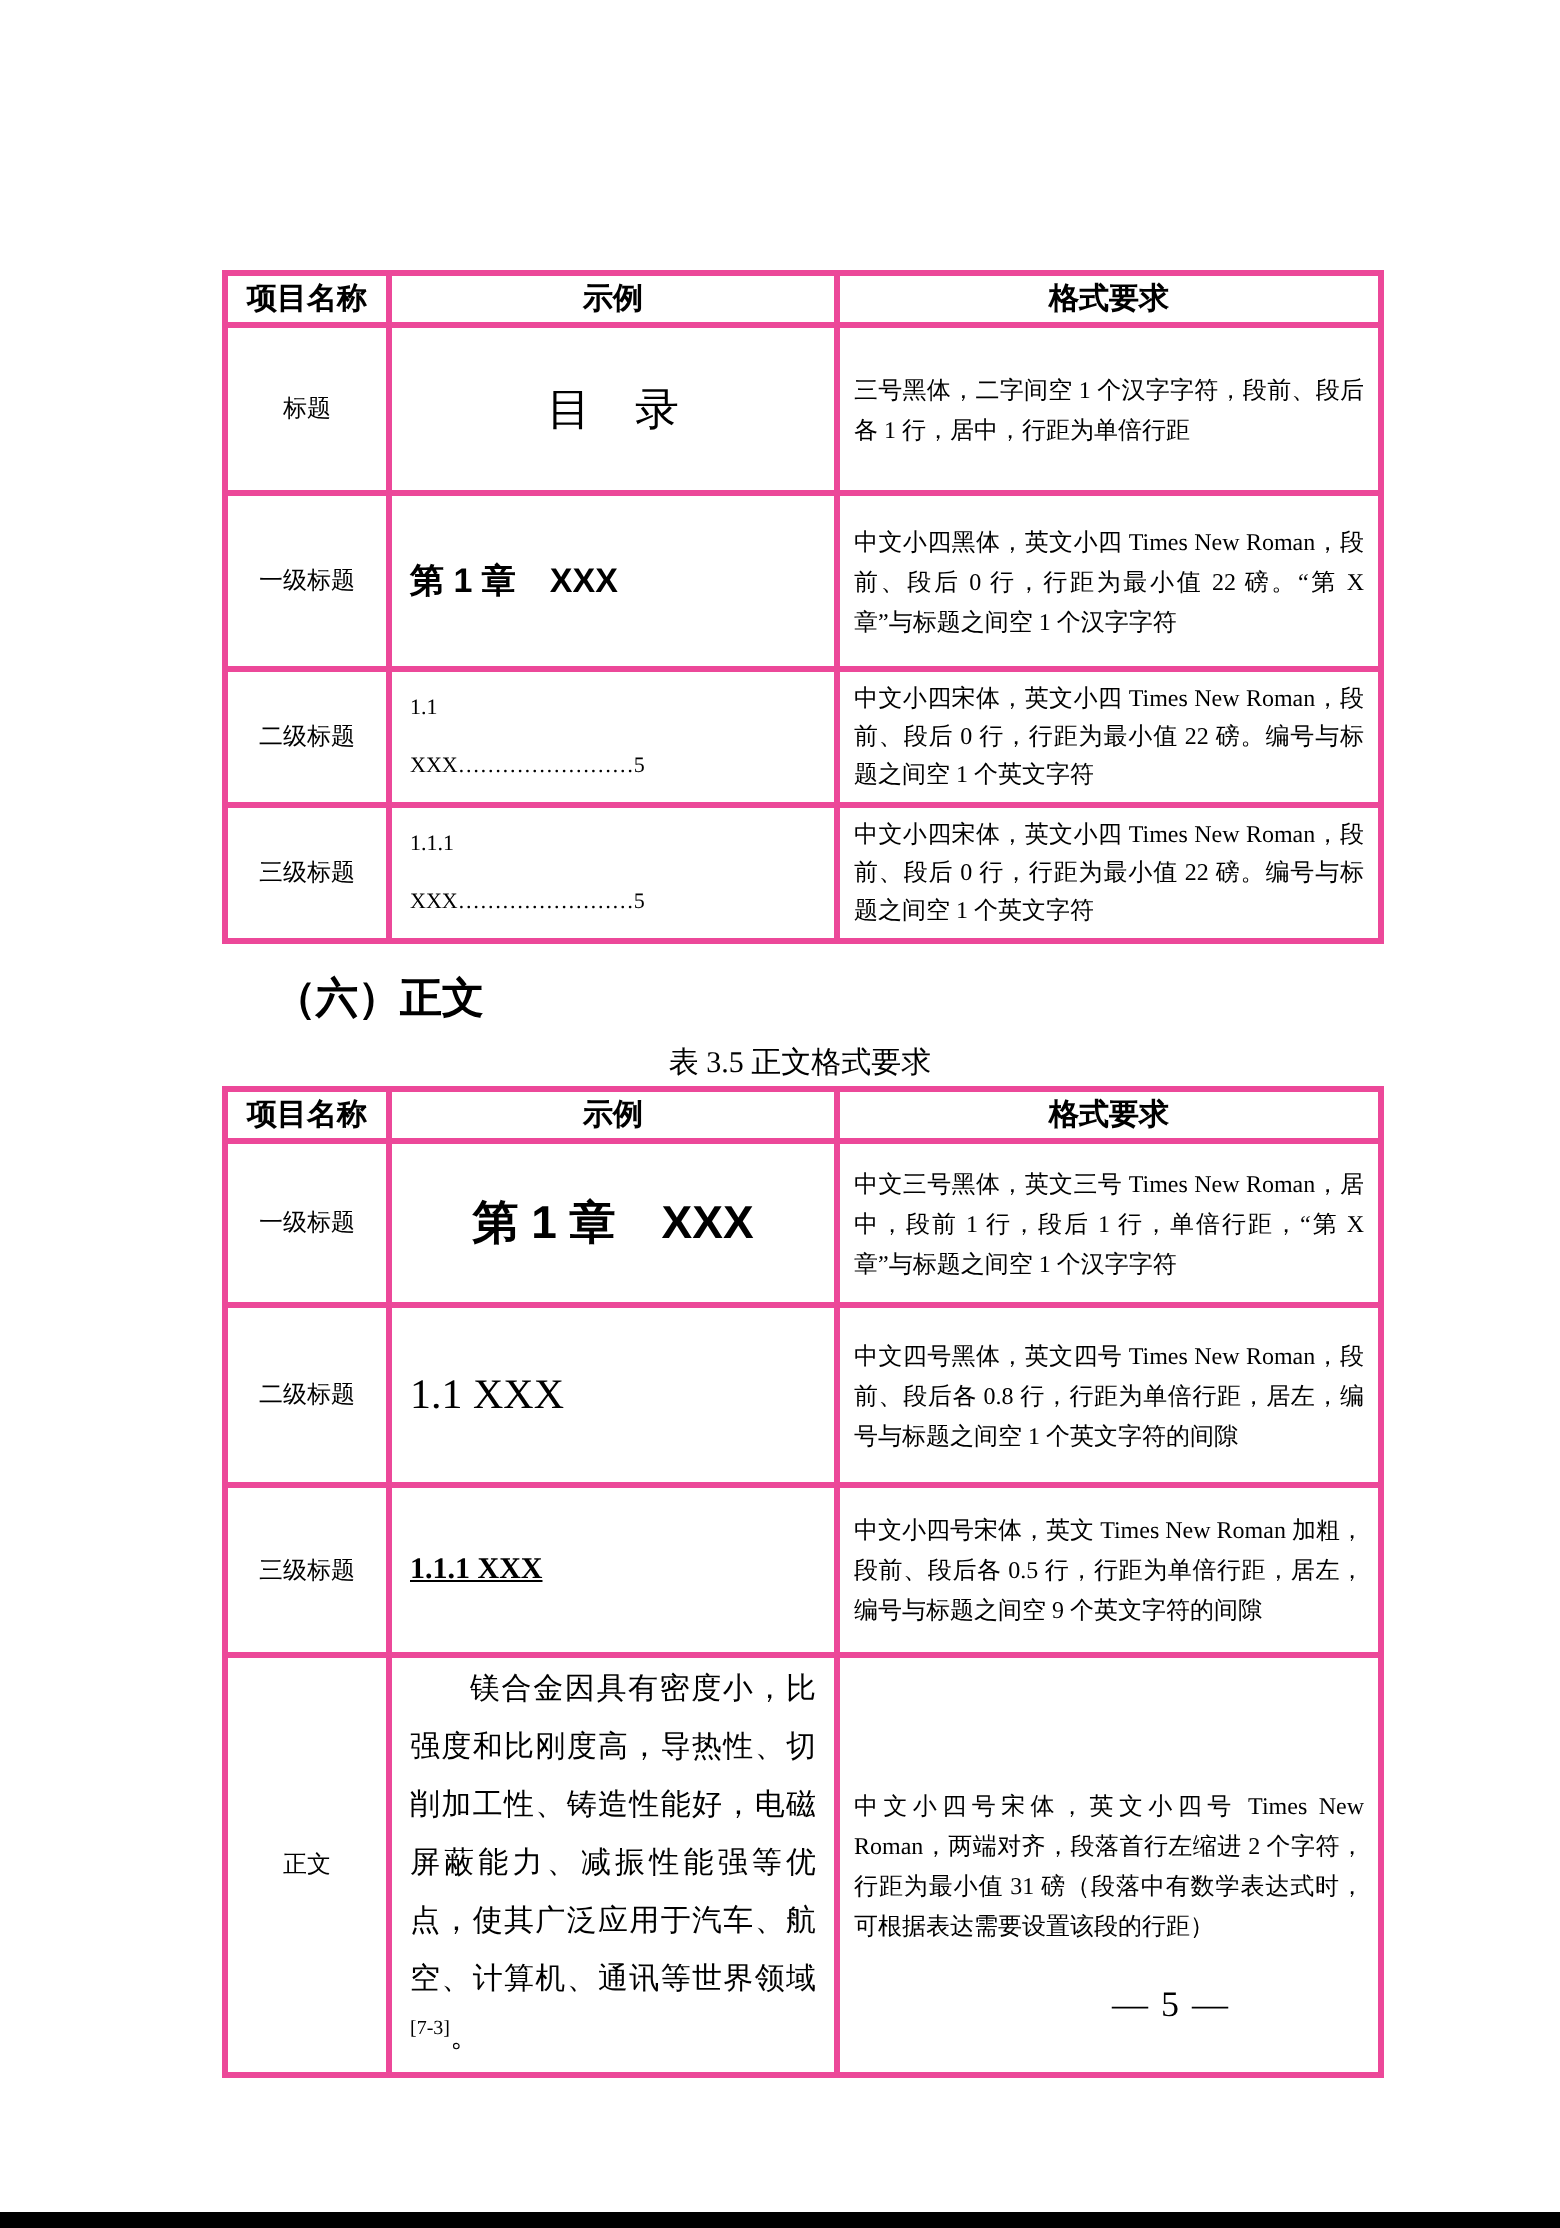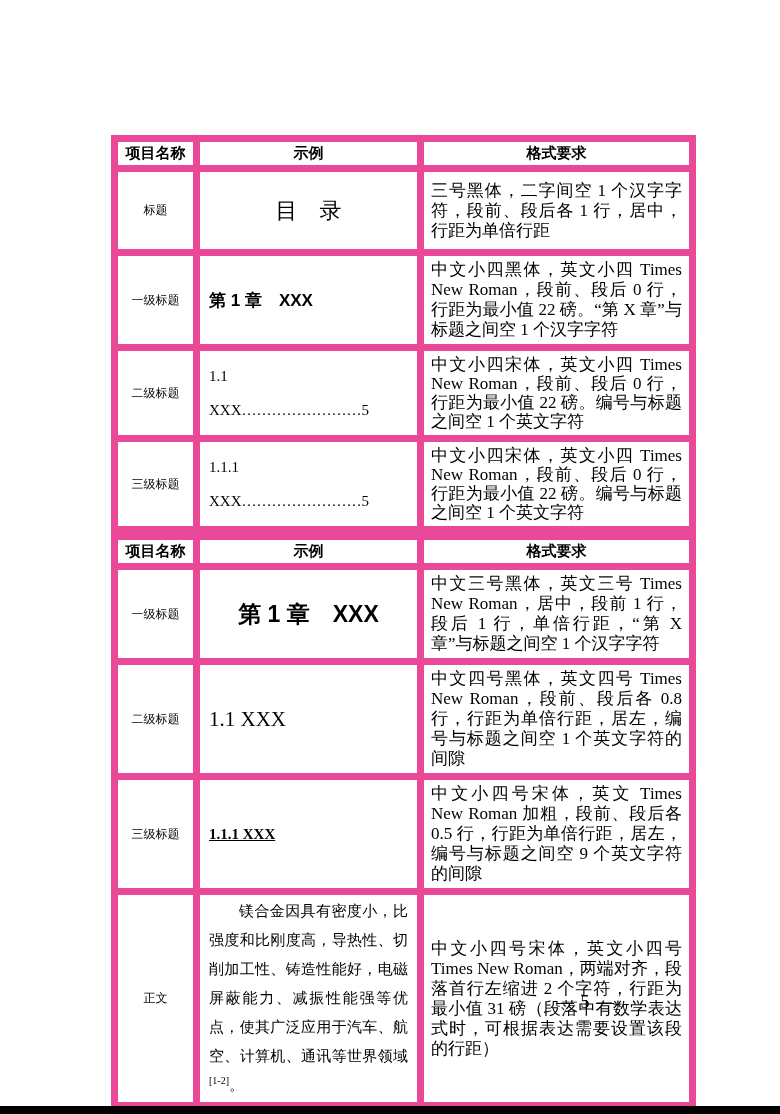--- a/index.html
+++ b/index.html
@@ -7,32 +7,32 @@
   body {
     width: 780px; height: 1114px;
     background: #ffffff; color: #000;
     font-family: "Liberation Serif", "DejaVu Serif", serif;
     position: relative; overflow: hidden;
   }
   .spec-table {
     border-collapse: collapse; table-layout: fixed;
     width: 578px; margin-left: 111px;
   }
-  .spec-table td, .spec-table th { border: 7px solid #ec4899; vertical-align: middle; overflow: hidden; }
+  .spec-table td, .spec-table th { border: 3px solid #ec4899; vertical-align: middle; overflow: hidden; }
   .spec-table th {
     font-size: 15px; font-weight: 700; padding: 2px 4px;
     font-family: "Liberation Sans", "DejaVu Sans", sans-serif;
     text-align: center;
   }
   .col-name  { width: 82px; }
   .col-ex    { width: 224px; }
   .col-fmt   { width: 272px; }
   .cell-name { text-align: center; font-size: 12px; }
   .cell-format {
-    font-size: 17px; line-height: 20px;
+    font-size: 12px; line-height: 20px;
     padding: 4px 7px; text-align: justify;
   }
   .cell-format-tight { line-height: 19px; font-family: Liberation Serif, serif; }
   
   .t1-head { height: 24px; }
   .t1-r1 { height: 84px; }
   .t1-r2 { height: 88px; }
   .t1-r3 { height: 65px; }
   .t1-r4 { height: 62px; }
   .t2-head { height: 23px; }
@@ -42,21 +42,21 @@
   .t2-r4 { height: 175px; }
   
   .ex-toc {
     text-align: center; font-size: 22px; font-weight: 400;
     font-family: "Liberation Sans", "DejaVu Sans", sans-serif;
   }
   .ex-ch1 {
     font-size: 17px; font-weight: 700; padding-left: 9px;
     font-family: "Liberation Sans", "DejaVu Sans", sans-serif;
   }
-  .ex-two-line { padding-left: 9px; font-size: 15px; }
+  .ex-two-line { padding-left: 9px; font-size: 11px; }
   .ex-two-line .line1 { margin-bottom: 17px; }
   .ex-ch2 {
     text-align: center; font-size: 23px; font-weight: 700;
     font-family: "Liberation Sans", "DejaVu Sans", sans-serif;
   }
   .ex-h2b { font-size: 21px; padding-left: 9px; }
   .ex-h3b { font-size: 15px; font-weight: 700; padding-left: 9px; text-decoration: underline; }
   .ex-body {
     font-size: 15px; line-height: 29px; text-align: justify;
     padding: 2px 9px; vertical-align: middle;
@@ -121,21 +121,23 @@
       <td class="cell-name">三级标题</td>
       <td class="ex-two-line">
         <div class="line1">1.1.1</div>
         <div class="line2">XXX……………………5</div>
       </td>
       <td class="cell-format cell-format-tight">中文小四宋体，英文小四 Times New Roman，段前、段后 0 行，行距为最小值 22 磅。编号与标题之间空 1 个英文字符</td>
     </tr>
   </tbody>
     </table>
 
+  <div class="section-heading">（六）正文</div>
 
+  <div class="table-caption">表 3.5 正文格式要求</div>
 
   <table class="spec-table">
     <colgroup>
         <col class="col-name">
         <col class="col-ex">
         <col class="col-fmt">
       </colgroup>
     <tbody>
         <tr class="t2-head">
       <th>项目名称</th>
@@ -153,21 +155,21 @@
       <td class="cell-format">中文四号黑体，英文四号 Times New Roman，段前、段后各 0.8 行，行距为单倍行距，居左，编号与标题之间空 1 个英文字符的间隙</td>
     </tr>
     <tr class="t2-r3">
       <td class="cell-name">三级标题</td>
       <td class="ex-h3b">1.1.1 XXX</td>
       <td class="cell-format">中文小四号宋体，英文 Times New Roman 加粗，段前、段后各 0.5 行，行距为单倍行距，居左，编号与标题之间空 9 个英文字符的间隙</td>
     </tr>
     <tr class="t2-r4">
       <td class="cell-name">正文</td>
       <td class="ex-body">
-        <p><span>镁合金因具有密度小，比强度和比刚度高，导热性、切削加工性、铸造性能好，电磁屏蔽能力、减振性能强等优点，使其广泛应用于汽车、航空、计算机、通讯等世界领域</span><sup>[1-2]</sup><span>。</span></p>
+        <p><span>镁合金因具有密度小，比强度和比刚度高，导热性、切削加工性、铸造性能好，电磁屏蔽能力、减振性能强等优点，使其广泛应用于汽车、航空、计算机、通讯等世界领域</span><sup>[7-3]</sup><span>。</span></p>
       </td>
       <td class="cell-format">中文小四号宋体，英文小四号 Times New Roman，两端对齐，段落首行左缩进 2 个字符，行距为最小值 31 磅（段落中有数学表达式时，可根据表达需要设置该段的行距）</td>
     </tr>
   </tbody>
     </table>
 
 </div>
 
 <div class="page-footer">— 5 —</div>
 

